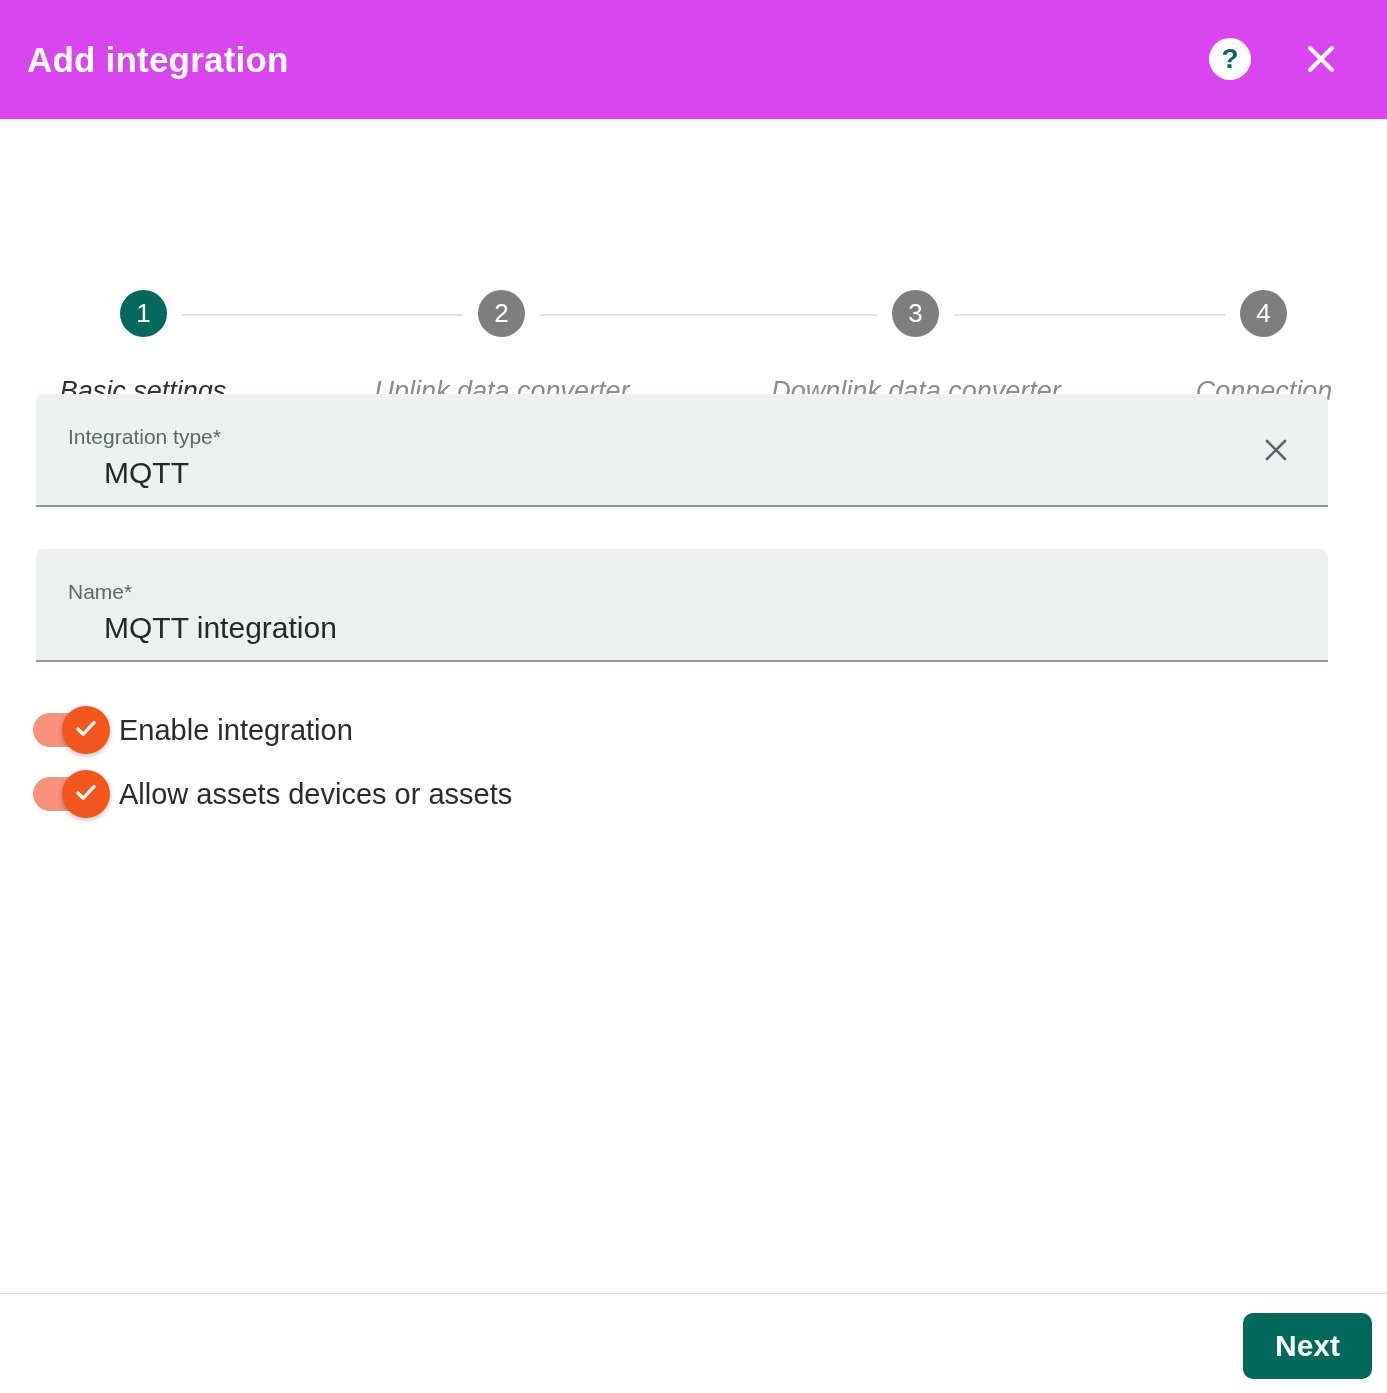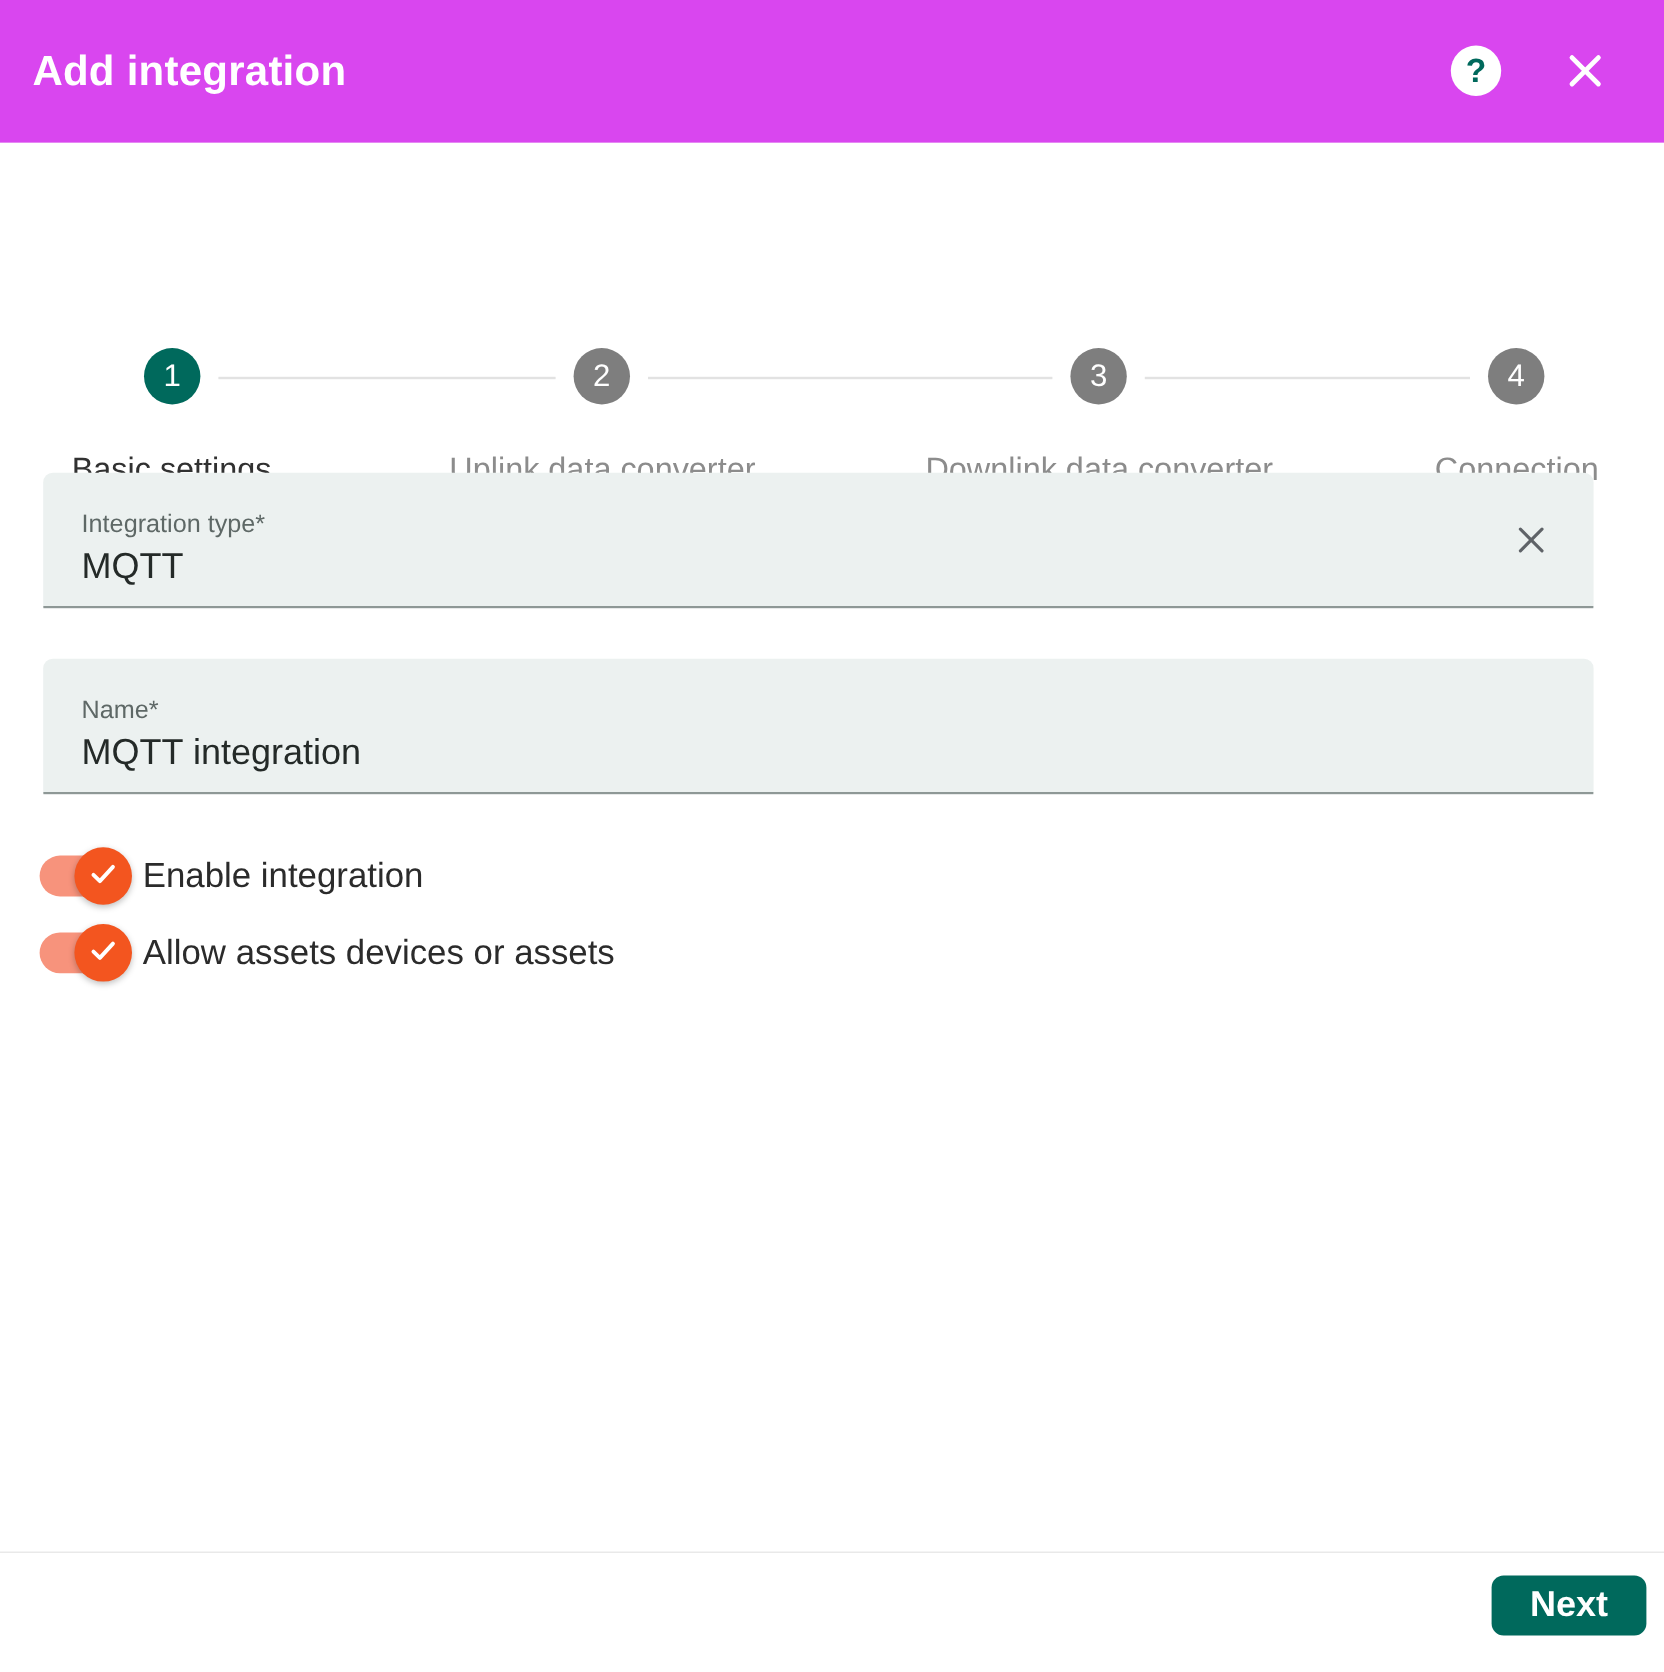--- a/index.html
+++ b/index.html
@@ -37,21 +37,21 @@
     position:absolute; top:171px; width:47px; height:47px; border-radius:50%;
     background:#7E7E7E; color:#fff; font-size:26px;
     display:flex; align-items:center; justify-content:center; cursor:pointer;
   }
   .step-circle.active { background:#00695C; }
   .c1{left:120px} .c2{left:478px} .c3{left:892px} .c4{left:1240px}
   .step-line { position:absolute; top:195px; height:2px; background:#E2E2E2; }
   .l1{left:182px; width:281px} .l2{left:540px; width:337px} .l3{left:954px; width:271px}
   .step-label {
     position:absolute; top:257px; transform:translateX(-50%);
-    font-size:27px; color:#8C8C8C; white-space:nowrap; cursor:pointer;
+    font-size:27px; color:#8C8C8C; white-space:nowrap; cursor:pointer;font-style:italic;
   }
   .step-label.active { color:#313131; }
   .sl1{left:143px} .sl2{left:502px} .sl3{left:916px} .sl4{left:1264px}
   .step-sublabel {
     position:absolute; top:308px; left:916px; transform:translateX(-50%);
     font-size:21px; color:#8C8C8C; white-space:nowrap;
   }
 
   
   .main { position:absolute; top:394px; left:0; right:0; }
@@ -59,21 +59,21 @@
     margin-left:36px; margin-right:59px; height:113px;
     background:#ECF1F0; border-radius:8px 8px 0 0;
     border-bottom:2px solid #8E9896; box-sizing:border-box;
     padding:31px 80px 0 32px; position:relative;
   }
   .field + .field { margin-top:42px; }
   .field-label { font-size:21px; color:#5E6866; display:block; }
   .field-input {
     display:block; margin-top:7px; width:100%;
     border:none; background:transparent; outline:none; padding:0;
-    font-family:inherit; font-size:30px; color:#242A28;
+    font-family:inherit; font-size:30px; color:#242A28;margin-left:36px;
   }
   .clear-btn {
     position:absolute; right:30px; top:35px; width:44px; height:44px;
     border:none; background:transparent; padding:0; cursor:pointer;
     display:flex; align-items:center; justify-content:center;
   }
 
   
   .toggles { margin:44px 0 0 33px; }
   .toggle-row { display:flex; align-items:center; height:48px; margin-bottom:16px; }
@@ -88,21 +88,21 @@
     display:flex; align-items:center; justify-content:center;
   }
   .toggle-label { margin-left:9px; font-size:29px; color:#2B2B2B; }
 
   
   .footer {
     position:absolute; left:0; right:0; bottom:0; height:99px;
     background:#fff; border-top:1px solid #E4E4E4;
   }
   .next-btn {
-    position:absolute; right:15px; top:19px; width:129px; height:50px;
+    position:absolute; right:15px; top:19px; width:129px; height:66px;
     border:none; border-radius:10px; background:#00695C;
     color:#fff; font-family:inherit; font-size:30px; font-weight:700; cursor:pointer;
   }
 </style>
 </head>
 <body>
 
 <div class="dialog">
 
   <div class="header">

